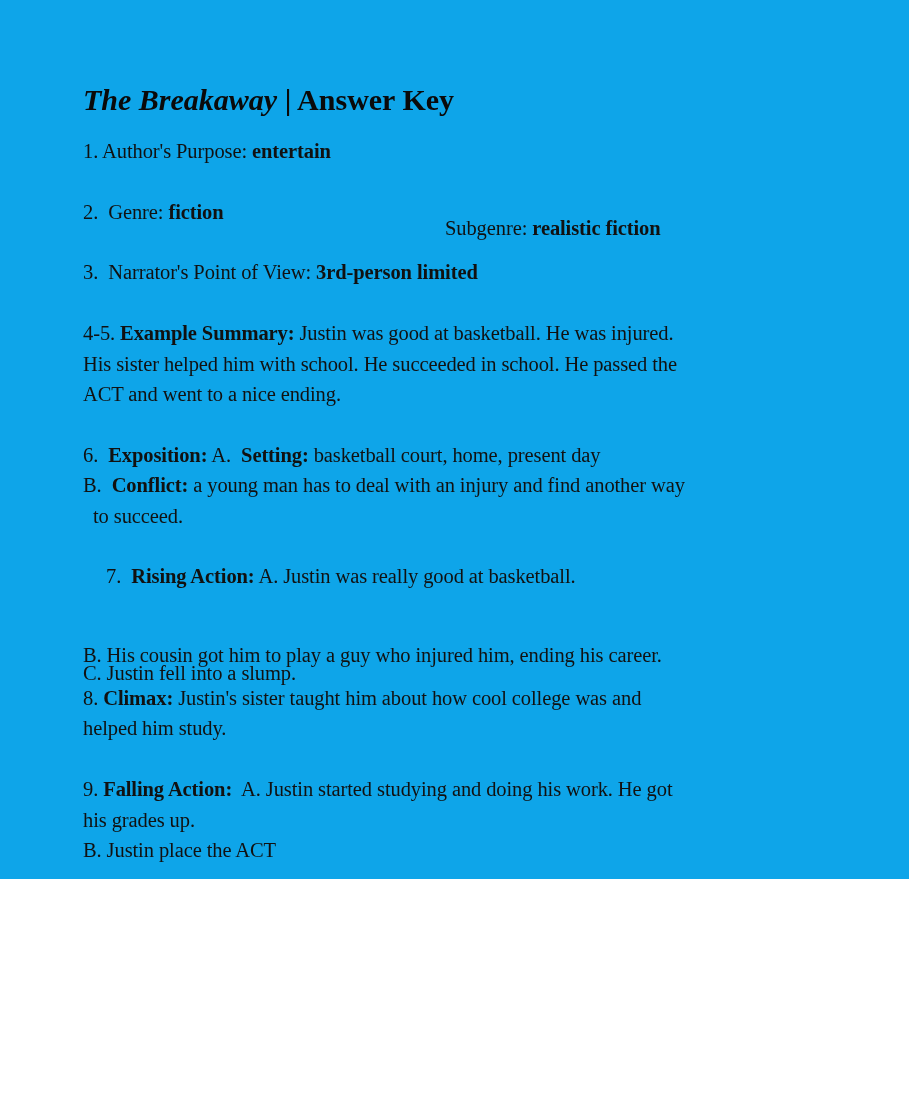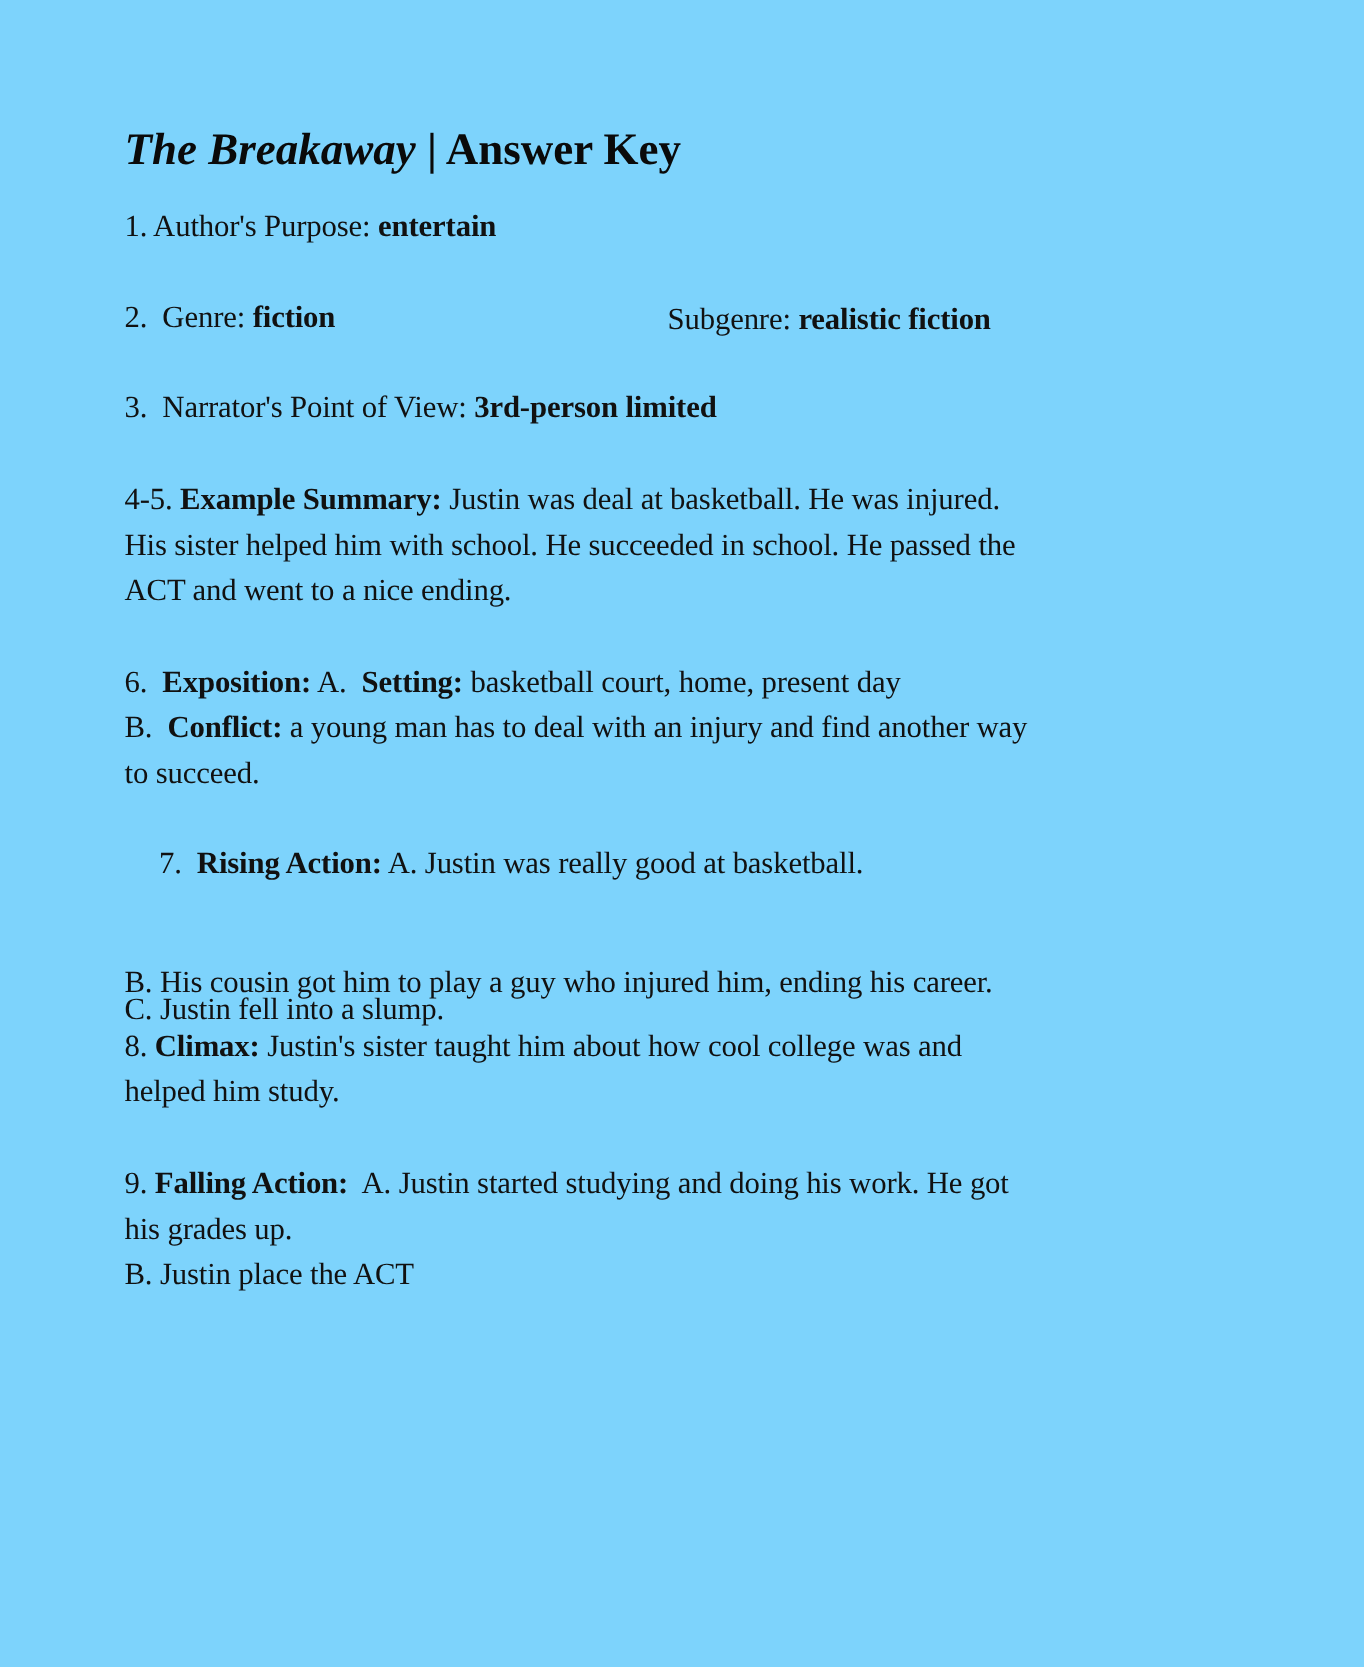--- a/index.html
+++ b/index.html
@@ -11,22 +11,22 @@
       width: 909px;
       height: 1111px;
       position: relative;
       overflow: hidden;
       font-family: "Liberation Serif", "DejaVu Serif", serif;
       color: #111111;
     }
     .page {
       position: absolute;
       left: 0; top: 0;
-      width: 909px; height: 1111px;
-      background: #7dd3fc;
+      width: 909px; height: 879px;
+      background: #0ea5e9;
     }
     .title {
       position: absolute;
       left: 83px;
       top: 80px;
       font-size: 30px;
       font-weight: bold;
       line-height: 40px;
       margin: 0;
       white-space: nowrap;
@@ -38,21 +38,21 @@
       left: 83px;
       font-size: 20.5px;
       line-height: 30px;
       white-space: nowrap;
       letter-spacing: -0.1px;
     }
     .b { font-weight: bold; }
     .sub {
       position: absolute;
       left: 445px;
-      top: 1px;
+      top: 16px;
       white-space: nowrap;
     }
   </style>
 </head>
 <body>
 
 <div class="page">
 
   <h1 class="title"><span class="it">The Breakaway</span><span> | </span><span>Answer Key</span></h1>
 
@@ -64,34 +64,34 @@
     <span style="white-space:pre;">2.  </span><span>Genre: </span><span class="b">fiction</span>
     <span class="sub" style="left:362px;"><span>Subgenre: </span><span class="b">realistic fiction</span></span>
   </div>
 
   <div class="line" style="top:257px;">
     <span style="white-space:pre;">3.  </span><span>Narrator's Point of View: </span><span class="b">3rd-person limited</span>
   </div>
 
   <div>
     <div class="line" style="top:318px;">
-      <span>4-5. </span><span class="b">Example Summary:</span><span style="white-space:pre;"> Justin was deal at basketball. He was injured.</span>
+      <span>4-5. </span><span class="b">Example Summary:</span><span style="white-space:pre;"> Justin was good at basketball. He was injured.</span>
     </div>
     <div class="line" style="top:349px;">His sister helped him with school. He succeeded in school. He passed the</div>
     <div class="line" style="top:379px;">ACT and went to a nice ending.</div>
   </div>
 
   <div>
     <div class="line" style="top:440px;">
       <span style="white-space:pre;">6.  </span><span class="b">Exposition:</span><span style="white-space:pre;"> A.  </span><span class="b">Setting:</span><span style="white-space:pre;"> basketball court, home, present day</span>
     </div>
     <div class="line" style="top:470px;">
       <span style="white-space:pre;">B.  </span><span class="b">Conflict:</span><span style="white-space:pre;"> a young man has to deal with an injury and find another way</span>
     </div>
-    <div class="line" style="top:501px;">to succeed.</div>
+    <div class="line" style="top:501px;margin-left:10px;">to succeed.</div>
   </div>
 
   <div>
     <div class="line" style="top:561px;margin-left:23px;">
       <span style="white-space:pre;">7.  </span><span class="b">Rising Action:</span><span style="white-space:pre;"> A. Justin was really good at basketball.</span>
     </div>
     <div class="line" style="top:592px;margin-top:48px;">B. His cousin got him to play a guy who injured him, ending his career.</div>
     <div class="line" style="top:658px;">C. Justin fell into a slump.</div>
   </div>
 

